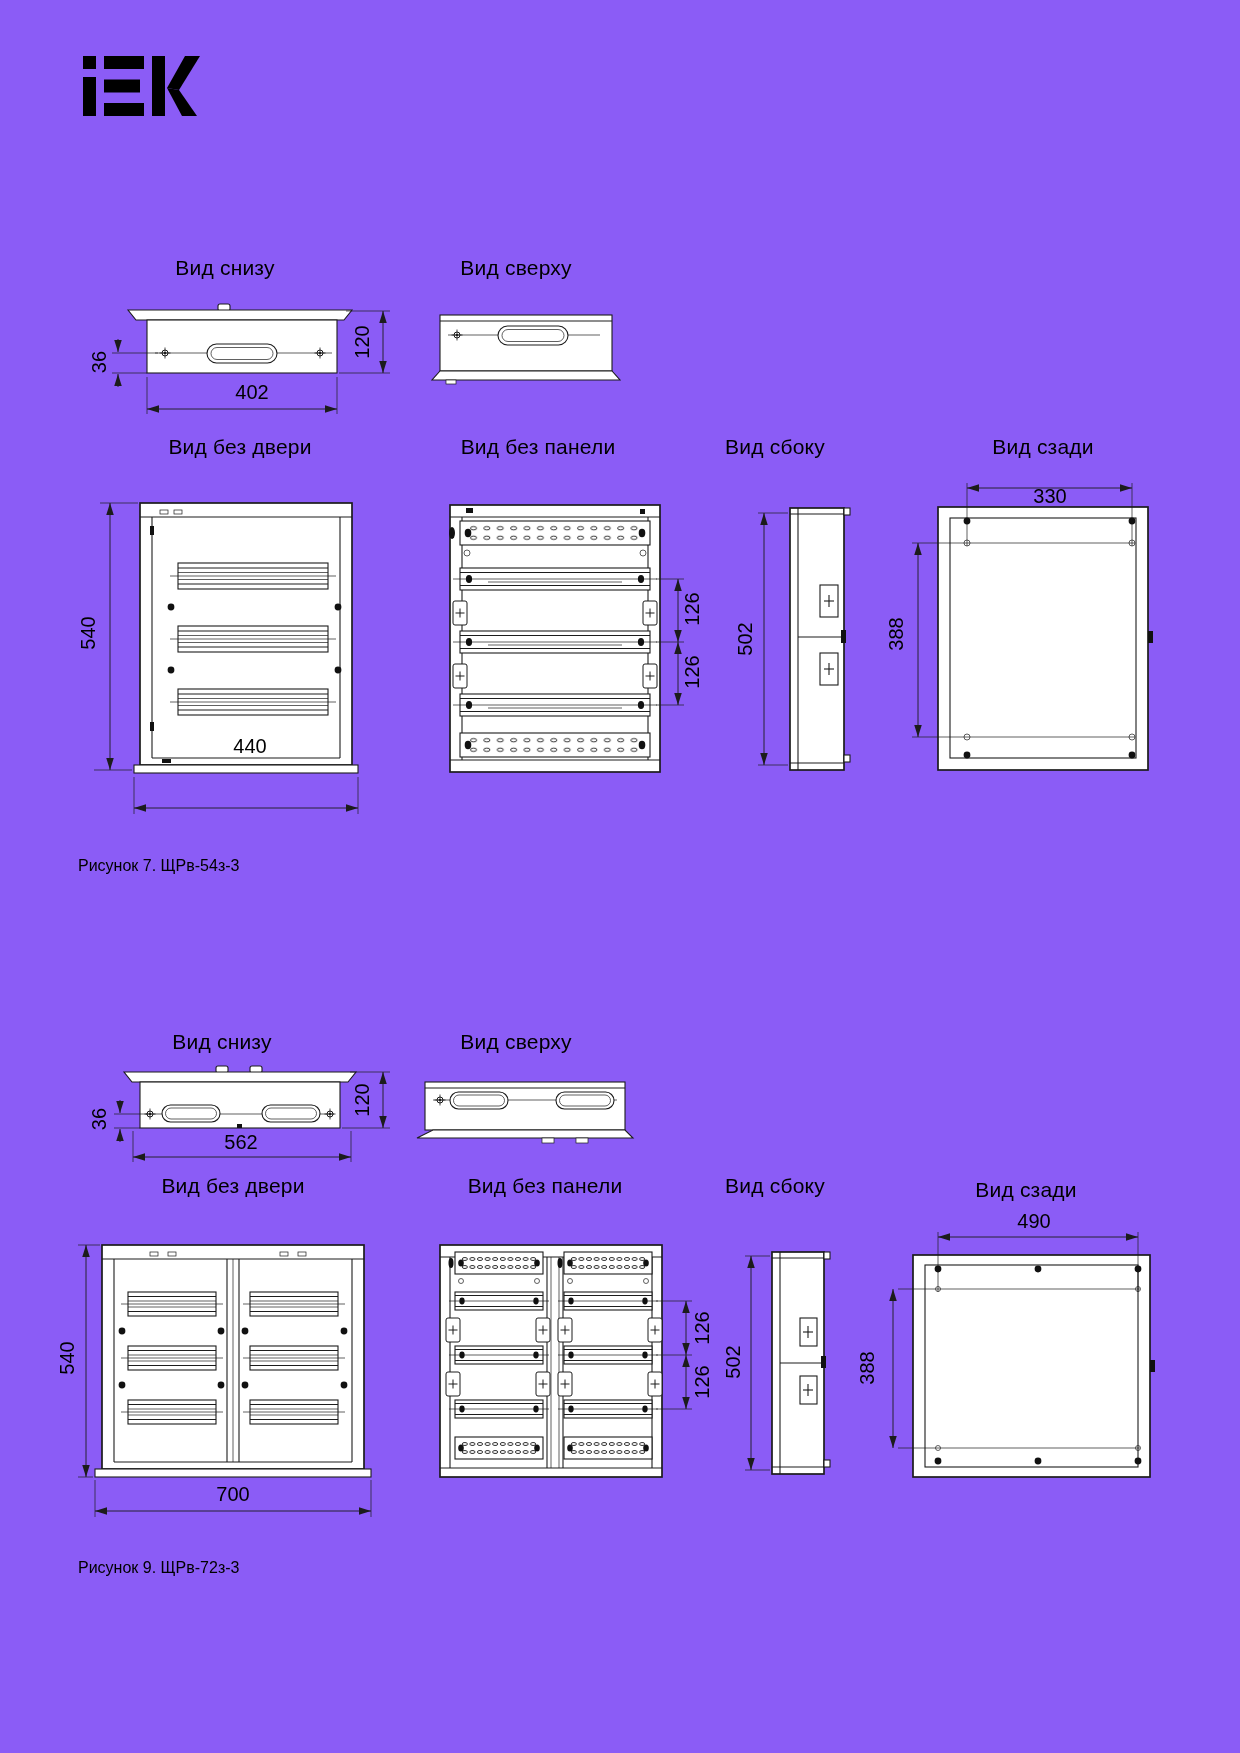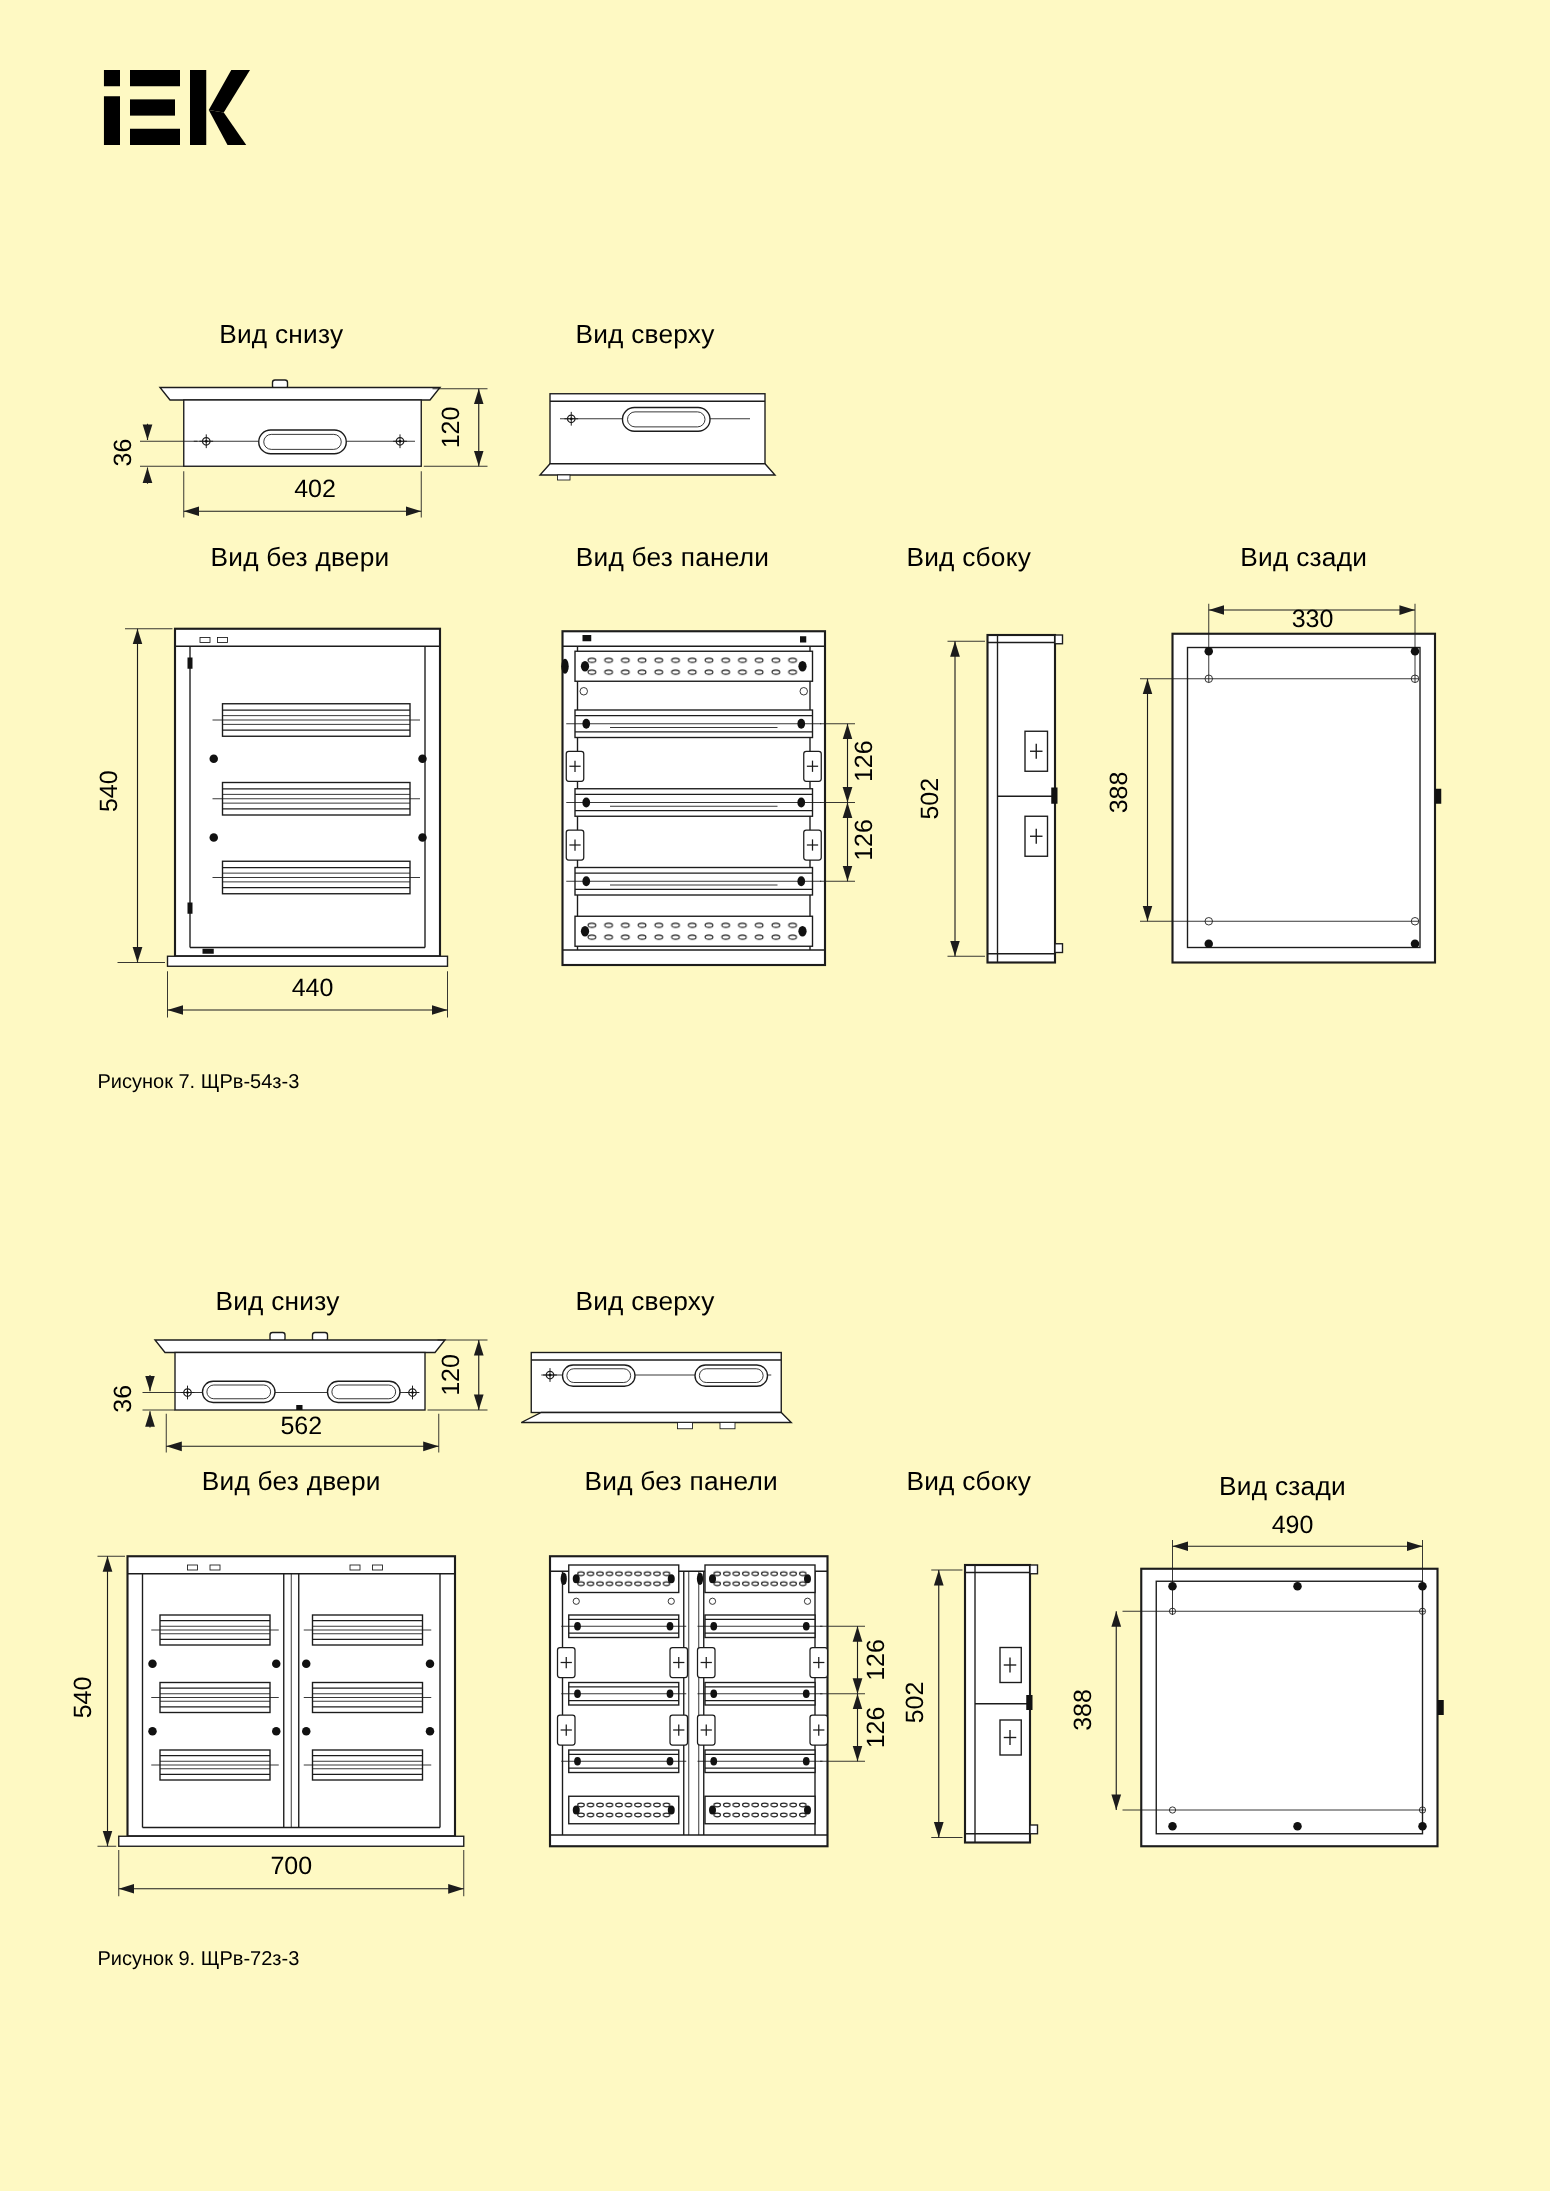--- a/index.html
+++ b/index.html
@@ -1,16 +1,16 @@
 <!DOCTYPE html>
 <html lang="ru"><head>
 <meta charset="utf-8">
 <style>
   html,body{margin:0;padding:0;background:#e8e8e8;}
-  .page{position:relative;width:1240px;height:1753px;background:#fef9c3;margin:0 auto;overflow:hidden;
+  .page{position:relative;width:1240px;height:1753px;background:#8b5cf6;margin:0 auto;overflow:hidden;
         font-family:"Liberation Sans",sans-serif;}
   .art{position:absolute;left:0;top:0;}
   .t{position:absolute;white-space:nowrap;color:#000;transform:translate(-50%,-50%);
      font-family:"Liberation Sans",sans-serif;}
   .t.rot{transform:translate(-50%,-50%) rotate(-90deg);}
   .vlabel{font-size:21px;letter-spacing:0.2px;}
   .dimtxt{font-size:20px;}
   .cap{position:absolute;font-size:16px;color:#000;transform:translate(0,-50%);white-space:nowrap;text-align:center;}
   .ln{stroke:#1c1c1c;stroke-width:1.1;}
   .thick{stroke:#1c1c1c;stroke-width:1.7;}
@@ -431,21 +431,21 @@
   <div class="t vlabel" style="left:516px;top:268px;">Вид сверху</div>
   <div class="t vlabel" style="left:240px;top:447px;">Вид без двери</div>
   <div class="t vlabel" style="left:538px;top:447px;">Вид без панели</div>
   <div class="t vlabel" style="left:775px;top:447px;">Вид сбоку</div>
   <div class="t vlabel" style="left:1043px;top:447px;">Вид сзади</div>
 
   <div class="t dimtxt rot" style="left:99px;top:362px;">36</div>
   <div class="t dimtxt rot" style="left:362px;top:342px;">120</div>
   <div class="t dimtxt" style="left:252px;top:392px;">402</div>
   <div class="t dimtxt rot" style="left:88px;top:633px;">540</div>
-  <div class="t dimtxt" style="left:250px;top:791px;text-align:center;">440</div>
+  <div class="t dimtxt" style="left:250px;top:746px;text-align:center;">440</div>
   <div class="t dimtxt rot" style="left:692px;top:609px;">126</div>
   <div class="t dimtxt rot" style="left:692px;top:672px;">126</div>
   <div class="t dimtxt rot" style="left:745px;top:639px;">502</div>
   <div class="t dimtxt" style="left:1050px;top:496px;">330</div>
   <div class="t dimtxt rot" style="left:896px;top:634px;">388</div>
 
   <div class="cap" style="left:78px;top:866px;">Рисунок 7. ЩРв-54з-3</div>
 
   <div class="t vlabel" style="left:222px;top:1042px;">Вид снизу</div>
   <div class="t vlabel" style="left:516px;top:1042px;">Вид сверху</div>

